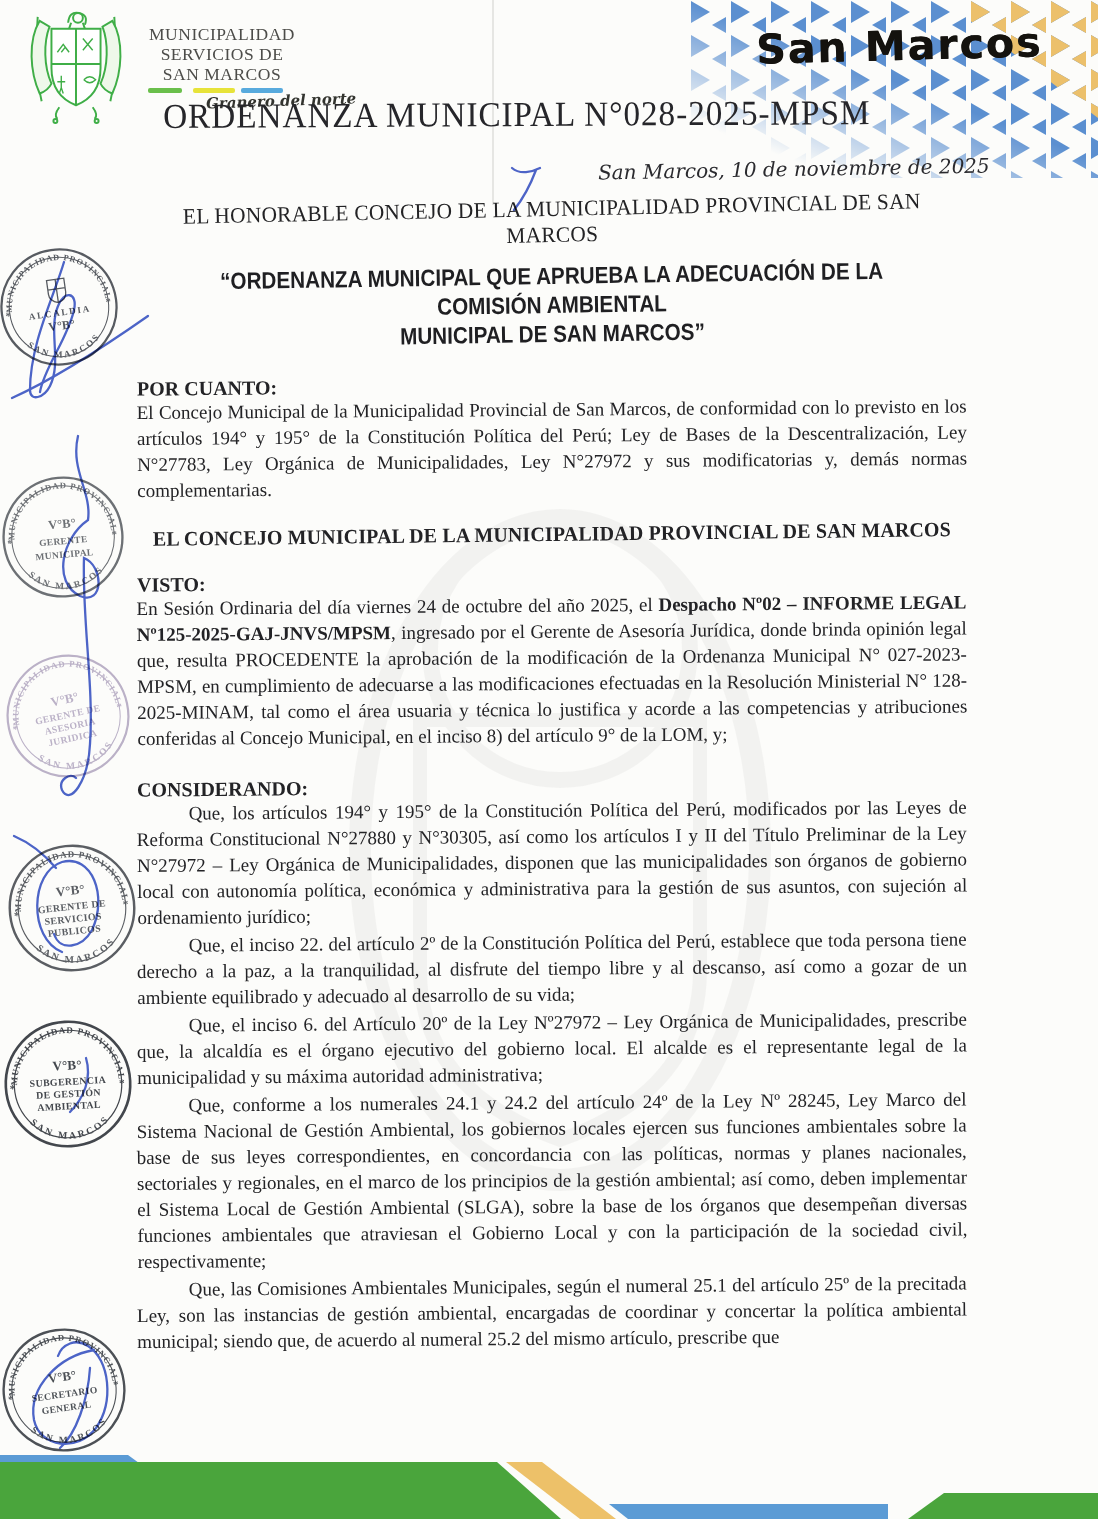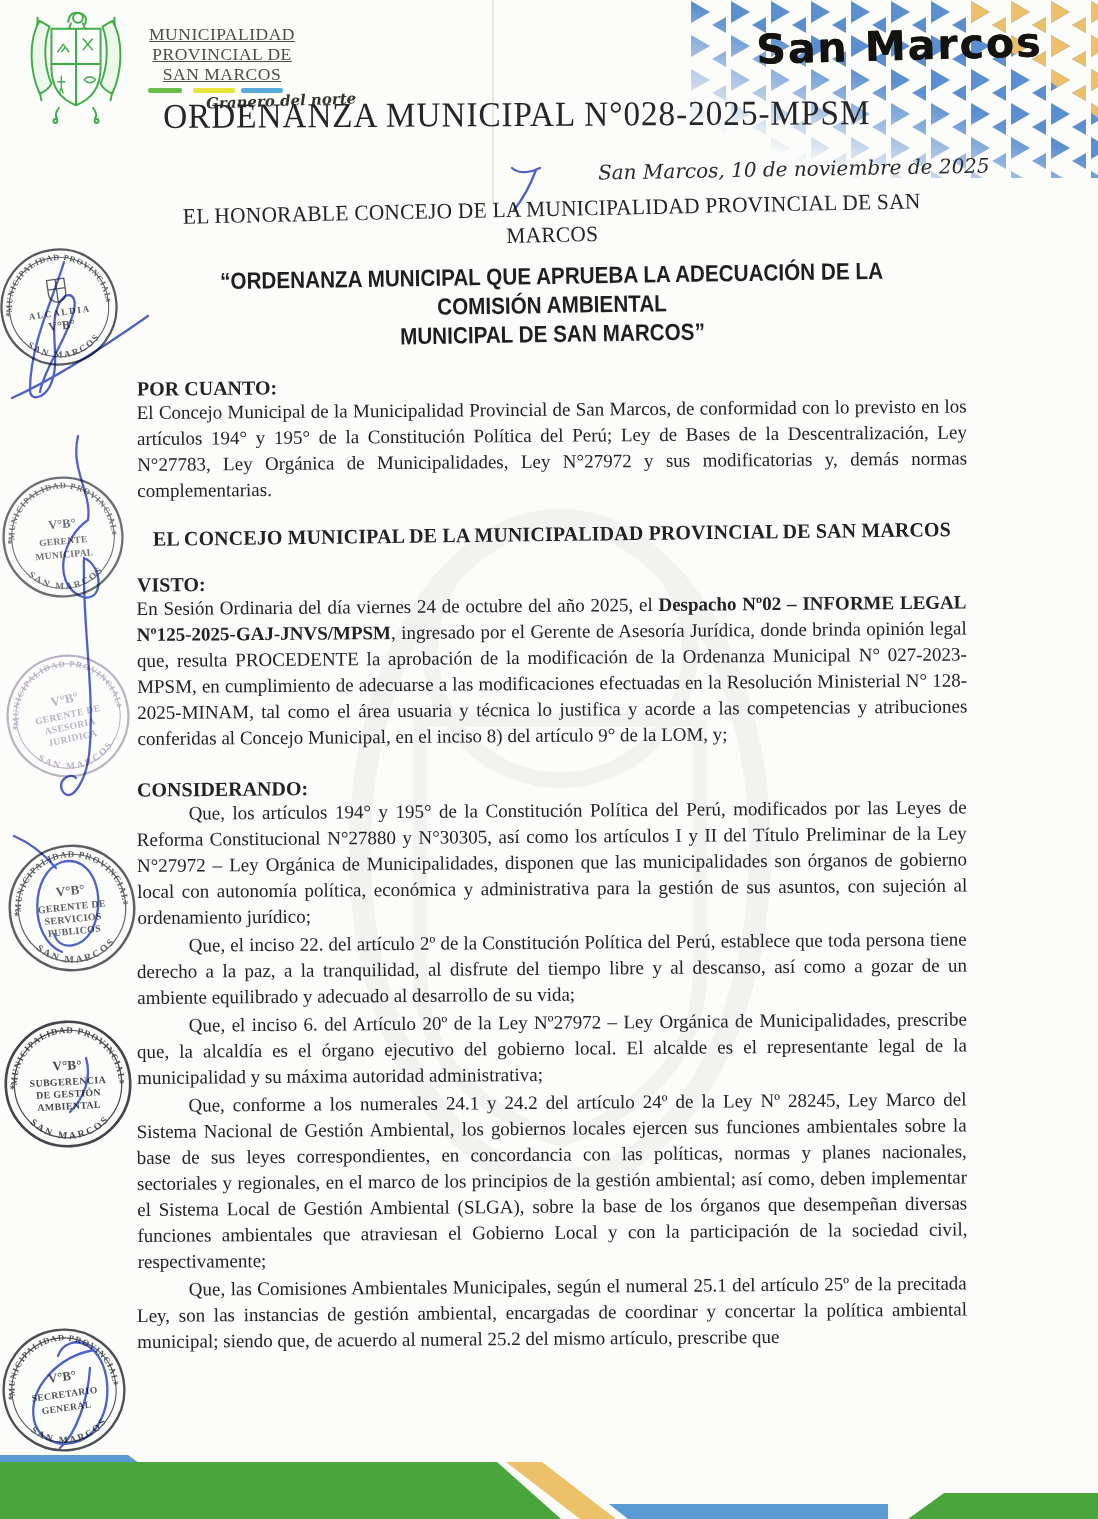--- a/index.html
+++ b/index.html
@@ -1,21 +1,21 @@
 <!DOCTYPE html>
 <html><head>
 <meta charset="utf-8">
 <style>
   html,body{margin:0;padding:0;background:#9a9a9a;}
   .page{position:relative;width:1098px;height:1519px;margin:0 auto;background:#fcfcfa;
         overflow:hidden;font-family:"Liberation Serif",serif;color:#232326;}
   
   .coat{position:absolute;left:22px;top:6px;}
   .orgname{position:absolute;left:144px;top:24px;width:156px;text-align:center;
-           font-size:17.5px;line-height:20px;letter-spacing:.5px;color:#4c4c49;text-decoration:underline;}
+           font-size:17.5px;line-height:20px;letter-spacing:.5px;color:#4c4c49;}
   .divider{position:absolute;top:88px;height:5px;border-radius:2px;}
   .motto{position:absolute;left:206px;top:92px;font-family:"DejaVu Serif",serif;
          font-style:italic;font-weight:bold;font-size:15px;color:#33342f;transform:rotate(-2deg);}
   .doc-title{position:absolute;left:163px;top:97px;font-size:35px;letter-spacing:1px;
              color:#26262a;white-space:nowrap;transform:scaleX(.95) rotate(-.3deg);transform-origin:left top;}
   .mosaic{position:absolute;left:688px;top:0;}
   .brand{position:absolute;left:756px;top:22px;font-family:"DejaVu Sans",sans-serif;
          font-weight:800;font-size:41px;letter-spacing:2px;color:#14120e;transform:rotate(-1.5deg);
          text-shadow:.5px 0 #14120e;}
   .dateline{position:absolute;left:598px;top:157px;font-size:20px;font-style:italic;
@@ -80,21 +80,21 @@
     <g stroke="#3fae47" fill="none" stroke-width="1.4">
       <path d="M36,46 l6,-8 l6,8 M40,46 l4,-5 l4,5"></path>
       <path d="M62,32 l10,12 M72,32 l-10,12"></path>
       <path d="M40,70 v12 M36,76 h8 M38,88 l2,-6 l2,6"></path>
       <path d="M63,74 q6,-6 12,0 q-6,6 -12,0"></path>
     </g>
   </svg>
 
   <div class="orgname">
     <div>MUNICIPALIDAD</div>
-    <div>PROVINCIAL DE</div>
+    <div>SERVICIOS DE</div>
     <div>SAN MARCOS</div>
   </div>
   <div class="divider" style="left:148px;width:34px;background:#6abf4b;"></div>
   <div class="divider" style="left:193px;width:42px;background:#e7e339;"></div>
   <div class="divider" style="left:241px;width:42px;background:#58aadd;"></div>
   <div class="motto">Granero del norte</div>
   <div class="scanline"></div>
 
   <svg class="mosaic" width="410" height="178" viewBox="0 0 410 178">
     <defs>

